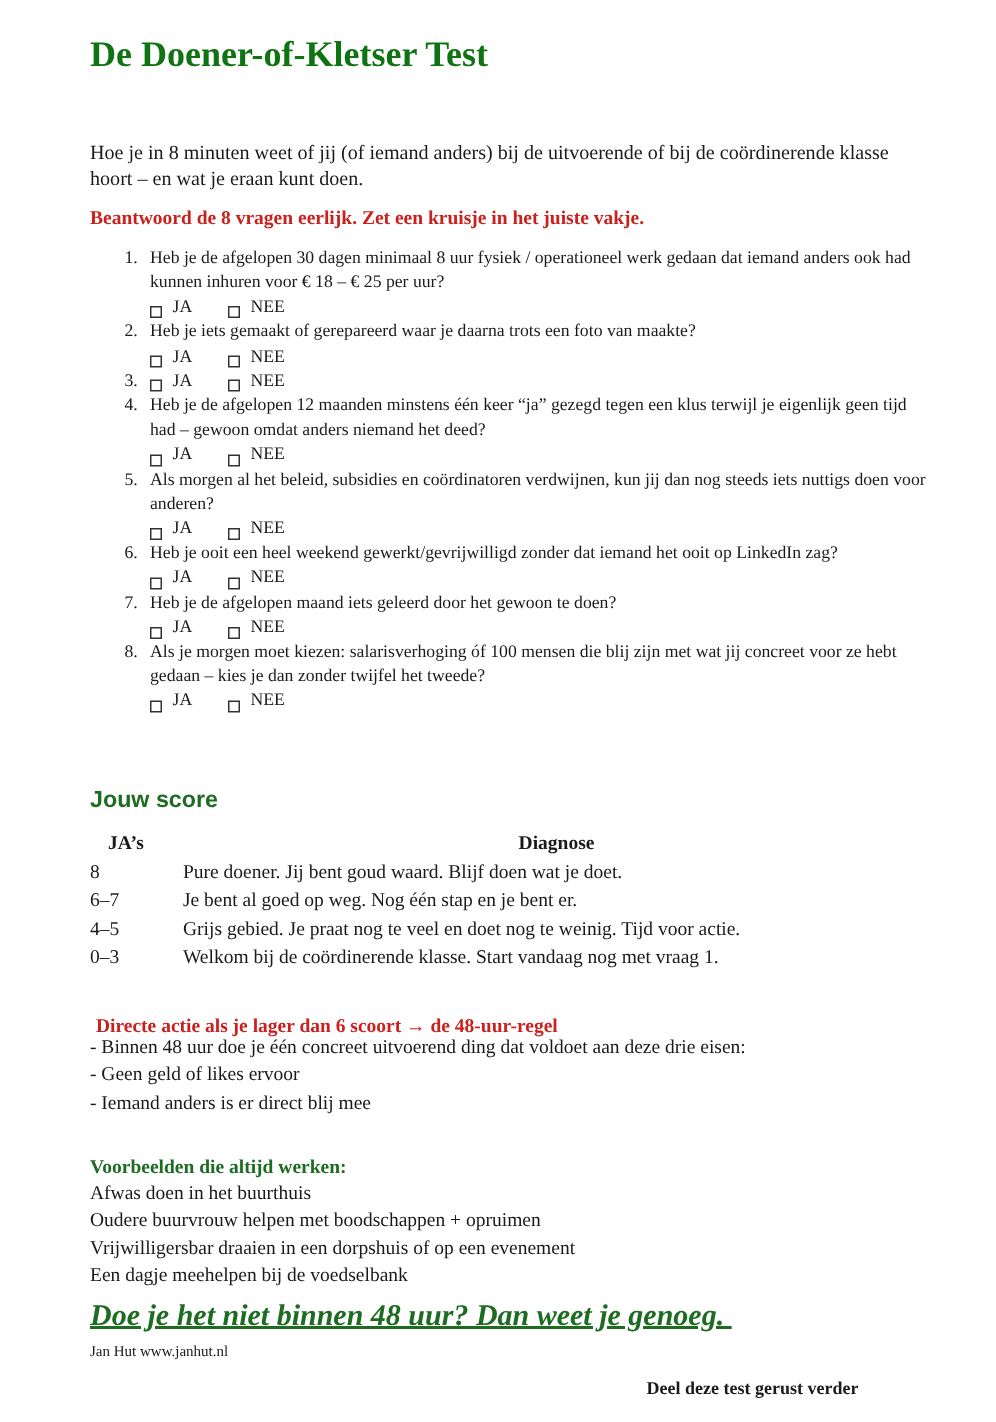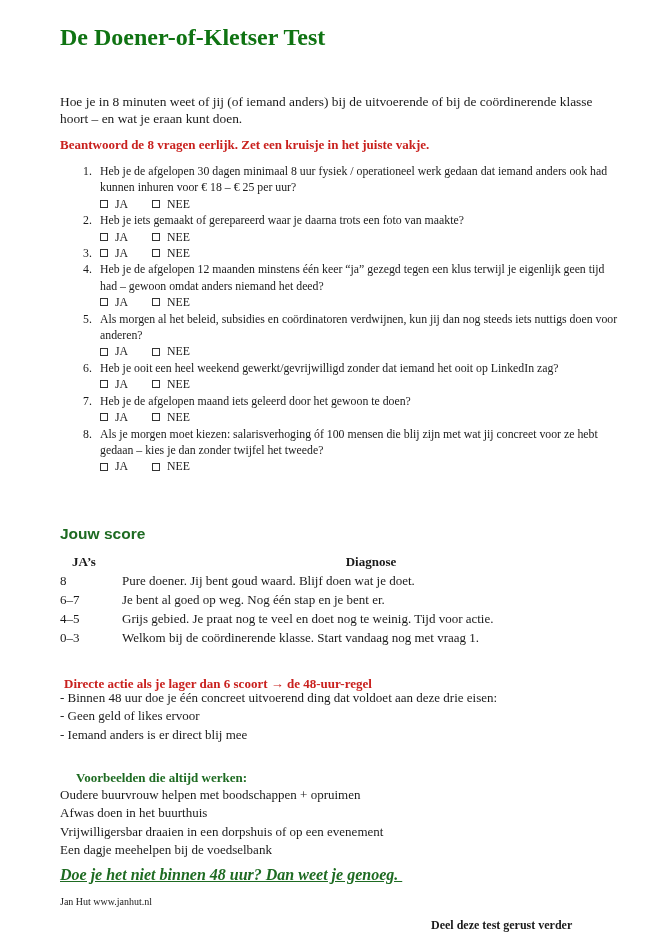--- a/index.html
+++ b/index.html
@@ -20,45 +20,45 @@
     }
     .instruction {
       position: absolute; left: 0; top: 137px;
       font-size: 13px; font-weight: bold; color: #c9211e; margin: 0; white-space: nowrap;
     }
     .questions { position: absolute; left: 0; top: 163px; width: 560px; margin: 0; padding: 0; list-style: none; }
     .q { position: relative; padding-left: 40px; font-size: 11.8px; line-height: 16.4px; }
     .q-num { position: absolute; left: 23px; top: 0; }
     .q-text { display: block; }
     .answers { display: flex; font-size: 11.8px; line-height: 16.4px; }
-    .ans { display: inline-flex; align-items: center; width: 52px; }
+    .ans { display: inline-flex; align-items: flex-end; width: 52px; }
     .box { display: inline-block; width: 8px; height: 8px; border: 1px solid #333; margin-right: 7px; box-sizing: border-box; }
     .score-heading {
       position: absolute; left: 0; top: 525px;
       font-family: "Liberation Sans", "DejaVu Sans", sans-serif; font-weight: bold;
       font-size: 15.5px; color: #1e6b22; margin: 0;
     }
     .score-table { position: absolute; left: 0; top: 552px; width: 560px; border-collapse: collapse; font-size: 13px; }
     .score-table th { font-weight: bold; padding: 0; height: 19px; text-align: center; }
     .score-table th.col1 { width: 50px; text-align: left; padding-left: 12px; }
     .score-table td { padding: 0; height: 19px; vertical-align: middle; }
     .score-table td.range { width: 50px; }
     .action-heading {
       position: absolute; left: 0; top: 672px;
       font-size: 13px; font-weight: bold; color: #c9211e; margin: 4px; white-space: nowrap;
     }
     .action-list { position: absolute; left: 0; top: 689px; margin: 0; padding: 0; list-style: none; font-size: 13px; line-height: 18.3px; }
     .examples-heading {
-      position: absolute; left: 16px; top: 770px;
+      position: absolute; left: 0; top: 770px;
       font-size: 13px; font-weight: bold; color: #1e6b22; margin: 0; white-space: nowrap;
     }
     .examples-list { position: absolute; left: 0; top: 786px; margin: 0; padding: 0; list-style: none; font-size: 13px; line-height: 18.3px; }
     .closing {
       position: absolute; left: 0; top: 866px;
-      font-size: 16px; font-weight: bold; font-style: italic; color: #1e6b22;
+      font-size: 20px; font-weight: bold; font-style: italic; color: #1e6b22;
       text-decoration: underline; margin: 0; white-space: pre;
     }
     .footer-left { position: absolute; left: 0; top: 896px; font-size: 10px; white-space: nowrap; }
     .footer-right { position: absolute; left: 371px; top: 918px; font-size: 12px; font-weight: bold; white-space: nowrap; }
   </style>
 </head>
 <body>
 
 <div class="page">
   <h1 class="title">De Doener-of-Kletser Test</h1>
@@ -209,22 +209,22 @@
 
   <p class="action-heading">Directe actie als je lager dan 6 scoort → de 48-uur-regel</p>
   <ul class="action-list">
     <li>- Binnen 48 uur doe je één concreet uitvoerend ding dat voldoet aan deze drie eisen:</li>
     <li>- Geen geld of likes ervoor</li>
     <li>- Iemand anders is er direct blij mee</li>
   </ul>
 
   <p class="examples-heading">Voorbeelden die altijd werken:</p>
   <ul class="examples-list">
+    <li>Afwas doen in het buurthuis</li>
     <li>Oudere buurvrouw helpen met boodschappen + opruimen</li>
-    <li>Afwas doen in het buurthuis</li>
     <li>Vrijwilligersbar draaien in een dorpshuis of op een evenement</li>
     <li>Een dagje meehelpen bij de voedselbank</li>
   </ul>
 
   <p class="closing">Doe je het niet binnen 48 uur? Dan weet je genoeg. </p>
 
   <div class="footer-left">Jan Hut www.janhut.nl</div>
   <div class="footer-right">Deel deze test gerust verder</div>
 </div>
 

